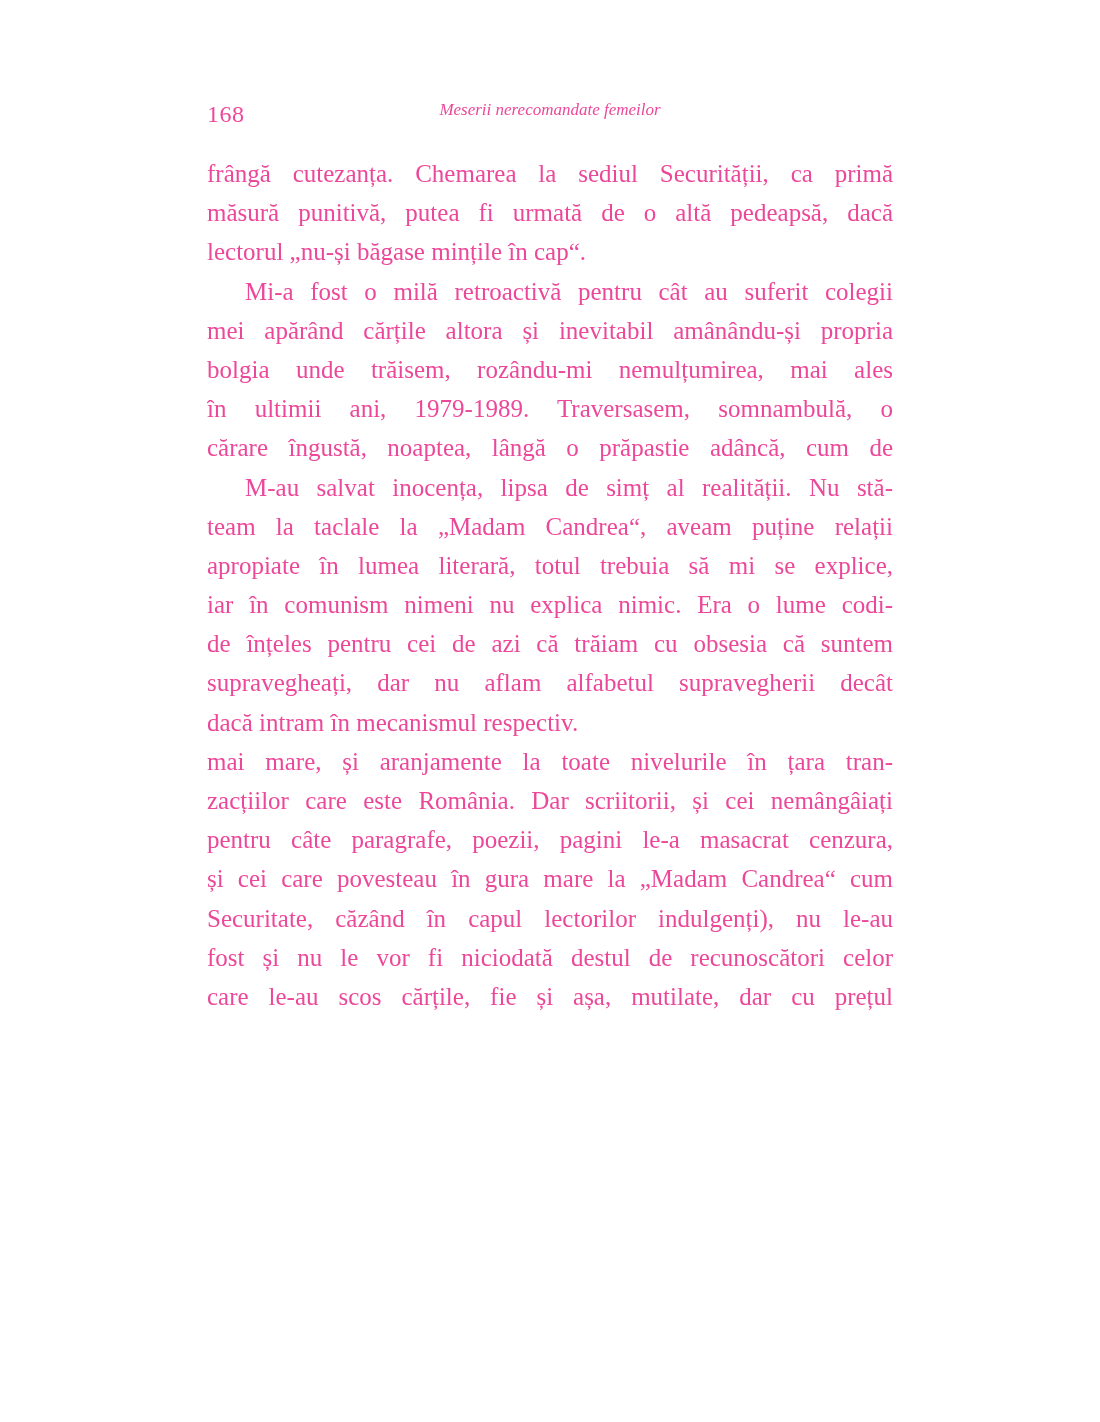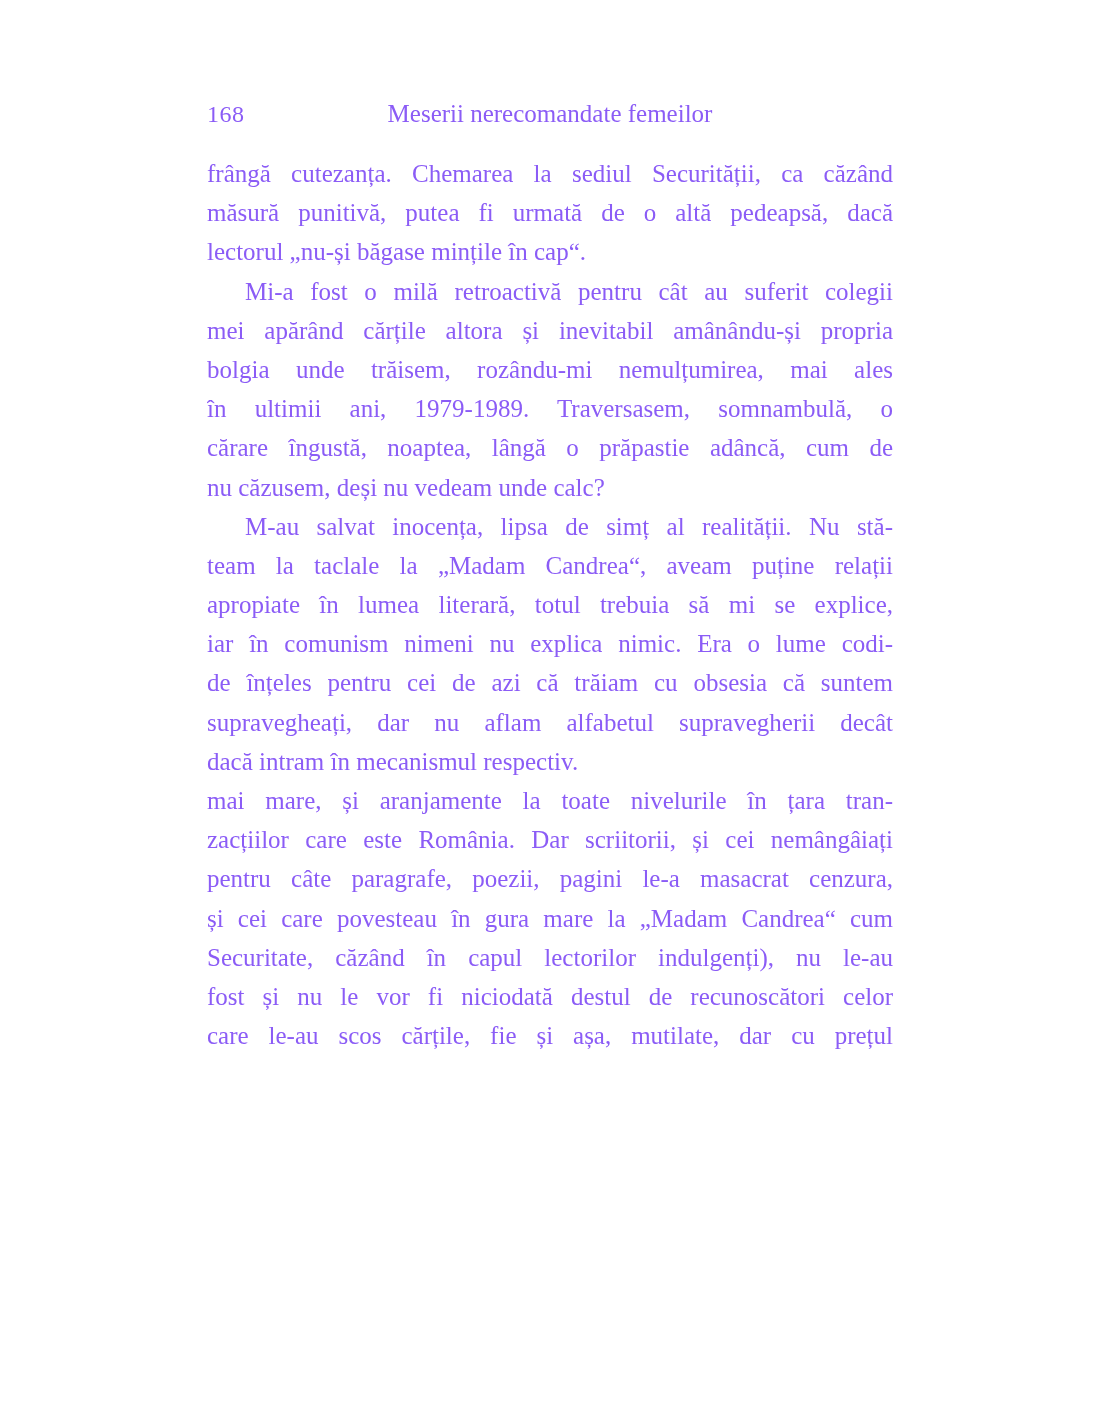--- a/index.html
+++ b/index.html
@@ -6,21 +6,21 @@
     margin: 0;
     padding: 0;
     background: #ffffff;
   }
   .page {
     position: relative;
     width: 1100px;
     height: 1154px;
     background: #ffffff;
     font-family: "Liberation Serif", "DejaVu Serif", serif;
-    color: #8b5cf6;
+    color: #ec4899;
     overflow: hidden;
   }
   .header {
     position: absolute;
     left: 207px;
     top: 100px;
     width: 686px;
     height: 32px;
   }
   .pagenum {
@@ -29,21 +29,22 @@
     top: 1px;
     font-size: 24px;
     letter-spacing: 0.5px;
   }
   .running-title {
     position: absolute;
     left: 0;
     right: 0;
     top: 0;
     text-align: center;
-    font-size: 25px;
+    font-style: italic;
+    font-size: 17px;
   }
   .body-block {
     position: absolute;
     left: 207px;
     top: 154px;
     width: 686px;
   }
   .line {
     font-size: 25px;
     line-height: 39.2px;
@@ -65,30 +66,29 @@
 
 <div class="page">
 
   <div class="header">
     <span class="pagenum">168</span>
     <span class="running-title">Meserii nerecomandate femeilor</span>
   </div>
 
   <div class="body-block">
 
-    <div class="line">frângă cutezanța. Chemarea la sediul Securității, ca căzând</div>
+    <div class="line">frângă cutezanța. Chemarea la sediul Securității, ca primă</div>
     <div class="line">măsură punitivă, putea fi urmată de o altă pedeapsă, dacă</div>
     <div class="line para-end">lectorul „nu-și băgase mințile în cap“.</div>
 
     <div class="line indent">Mi-a fost o milă retroactivă pentru cât au suferit colegii</div>
     <div class="line">mei apărând cărțile altora și inevitabil amânându-și propria</div>
     <div class="line">bolgia unde trăisem, rozându-mi nemulțumirea, mai ales</div>
     <div class="line">în ultimii ani, 1979-1989. Traversasem, somnambulă, o</div>
     <div class="line">cărare îngustă, noaptea, lângă o prăpastie adâncă, cum de</div>
-    <div class="line para-end">nu căzusem, deși nu vedeam unde calc?</div>
 
     <div class="line indent">M-au salvat inocența, lipsa de simț al realității. Nu stă-</div>
     <div class="line">team la taclale la „Madam Candrea“, aveam puține relații</div>
     <div class="line">apropiate în lumea literară, totul trebuia să mi se explice,</div>
     <div class="line">iar în comunism nimeni nu explica nimic. Era o lume codi-</div>
     <div class="line">de înțeles pentru cei de azi că trăiam cu obsesia că suntem</div>
     <div class="line">supravegheați, dar nu aflam alfabetul supravegherii decât</div>
     <div class="line para-end">dacă intram în mecanismul respectiv.</div>
 
     <div class="line">mai mare, și aranjamente la toate nivelurile în țara tran-</div>

